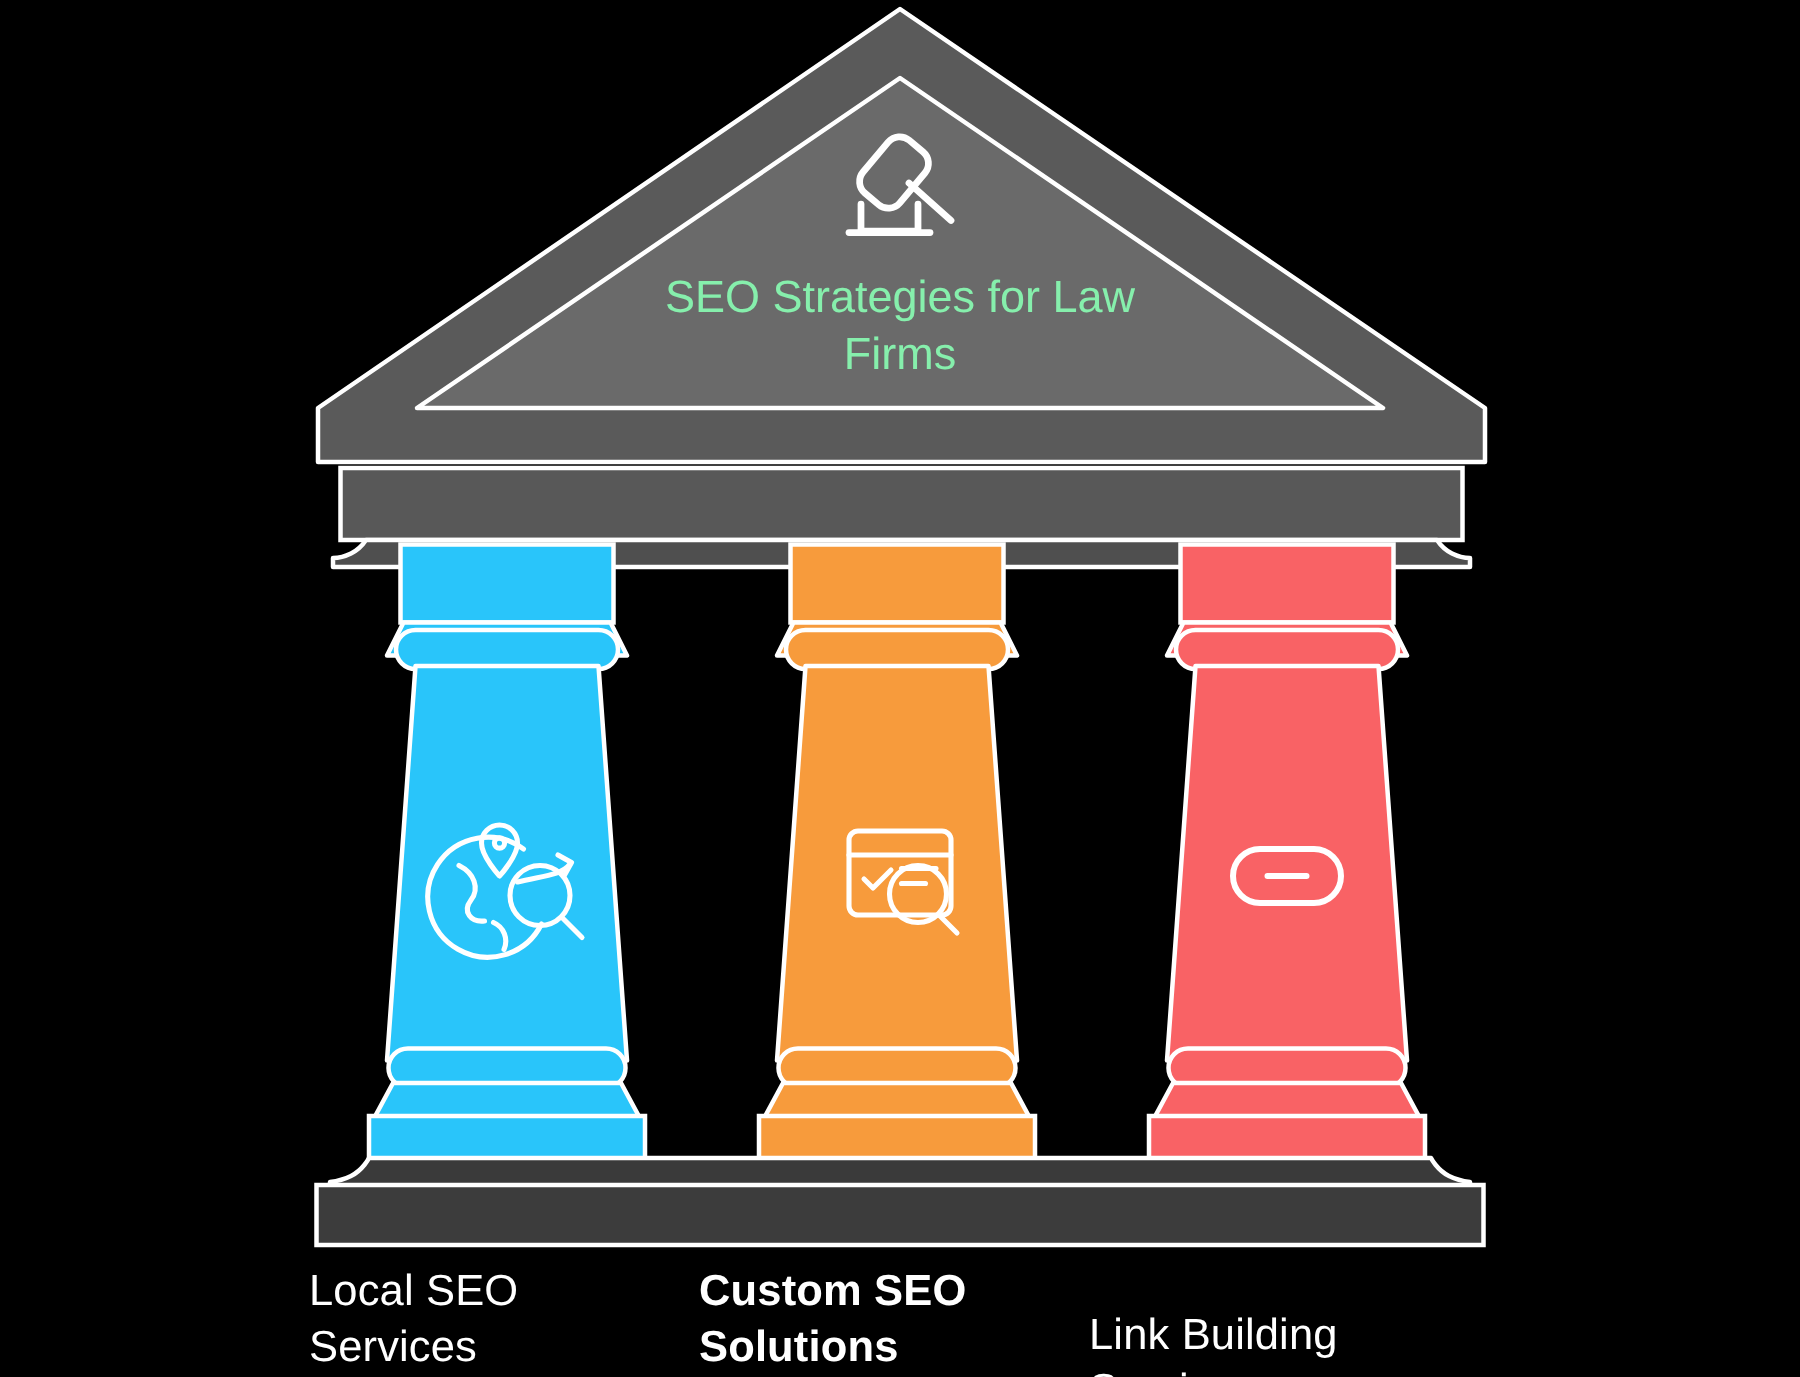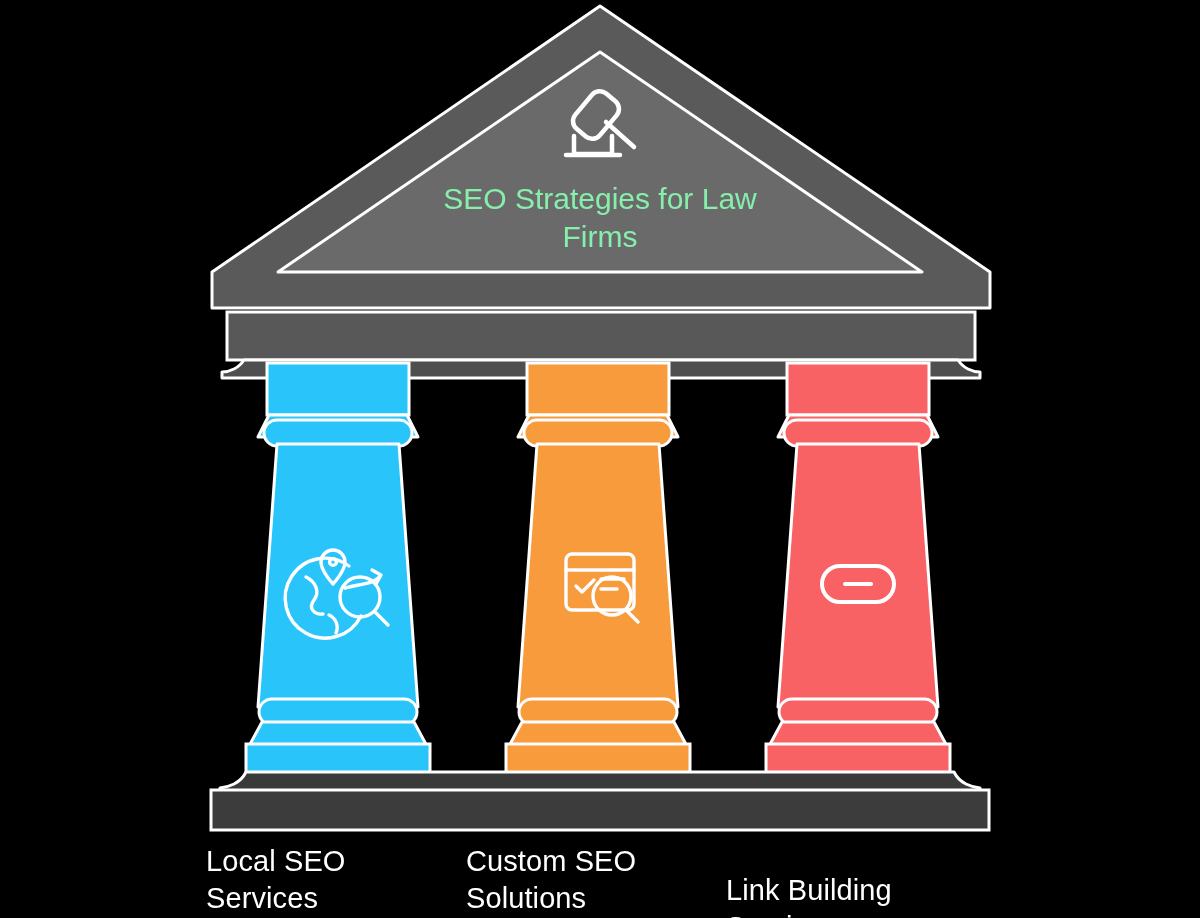--- a/index.html
+++ b/index.html
@@ -45,21 +45,21 @@
     text-align: left;
     color: #ffffff;
     font-family: "Liberation Sans", sans-serif;
     font-size: 29px;
     line-height: 37px;
     font-weight: 400;
     letter-spacing: 0.1px;
     white-space: pre-line;
   }
   .col-label.c1 { margin-left: 206px; }
-  .col-label.c2 { margin-left: 0px; }
+  .col-label.c2 { margin-left: 0px; font-weight: bold; }
   .col-label.c3 { margin-left: 0px; margin-top: 29px; }
   .title-text {
     position: absolute;
     left: 405px;
     top: 180px;
     width: 390px;
     text-align: center;
     color: #86efac;
     font-family: "Liberation Sans", sans-serif;
     font-size: 30px;

